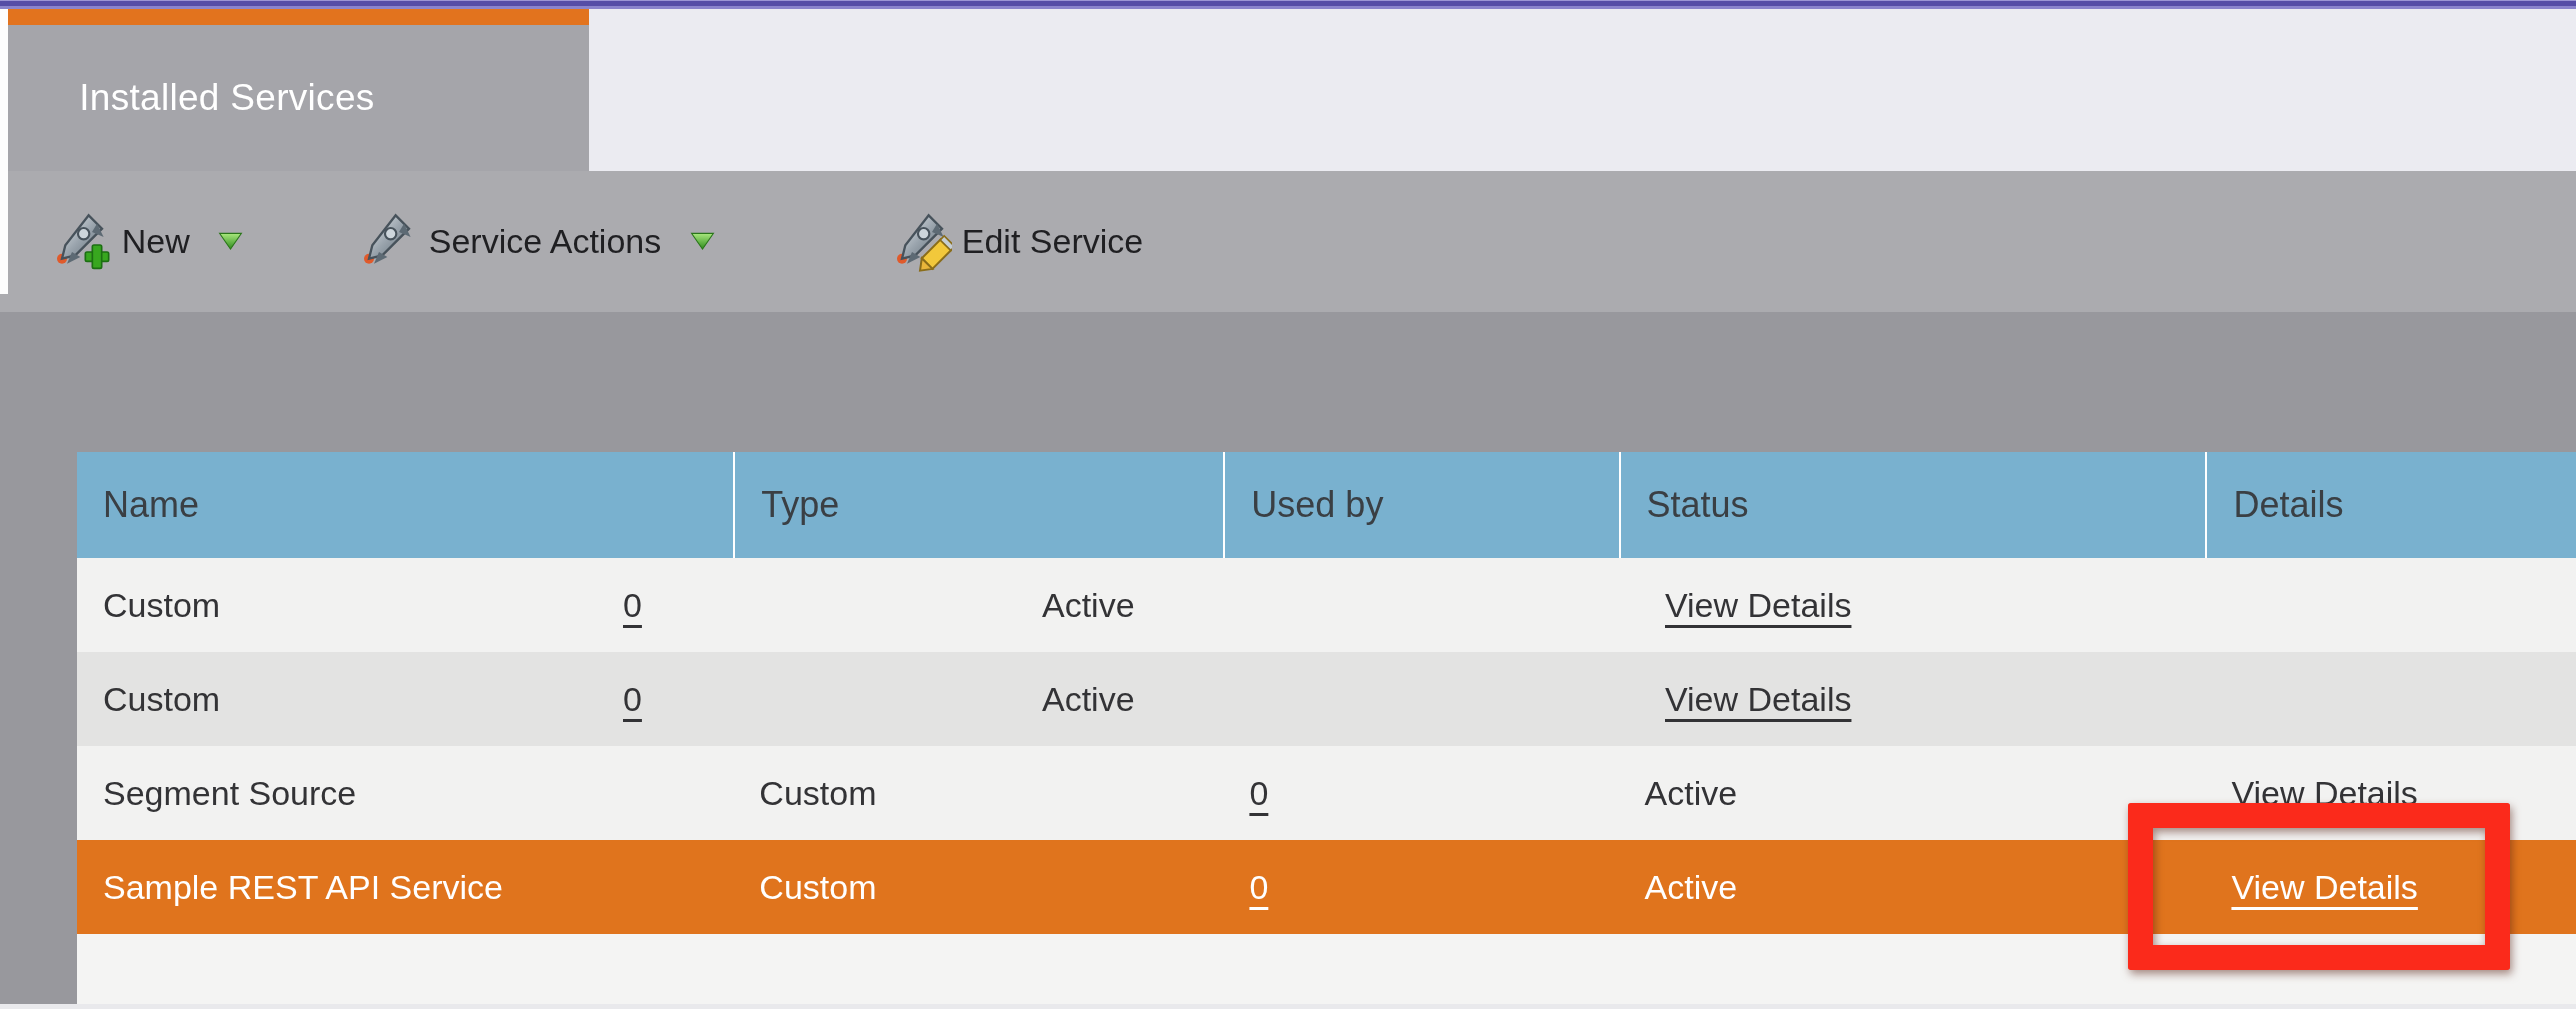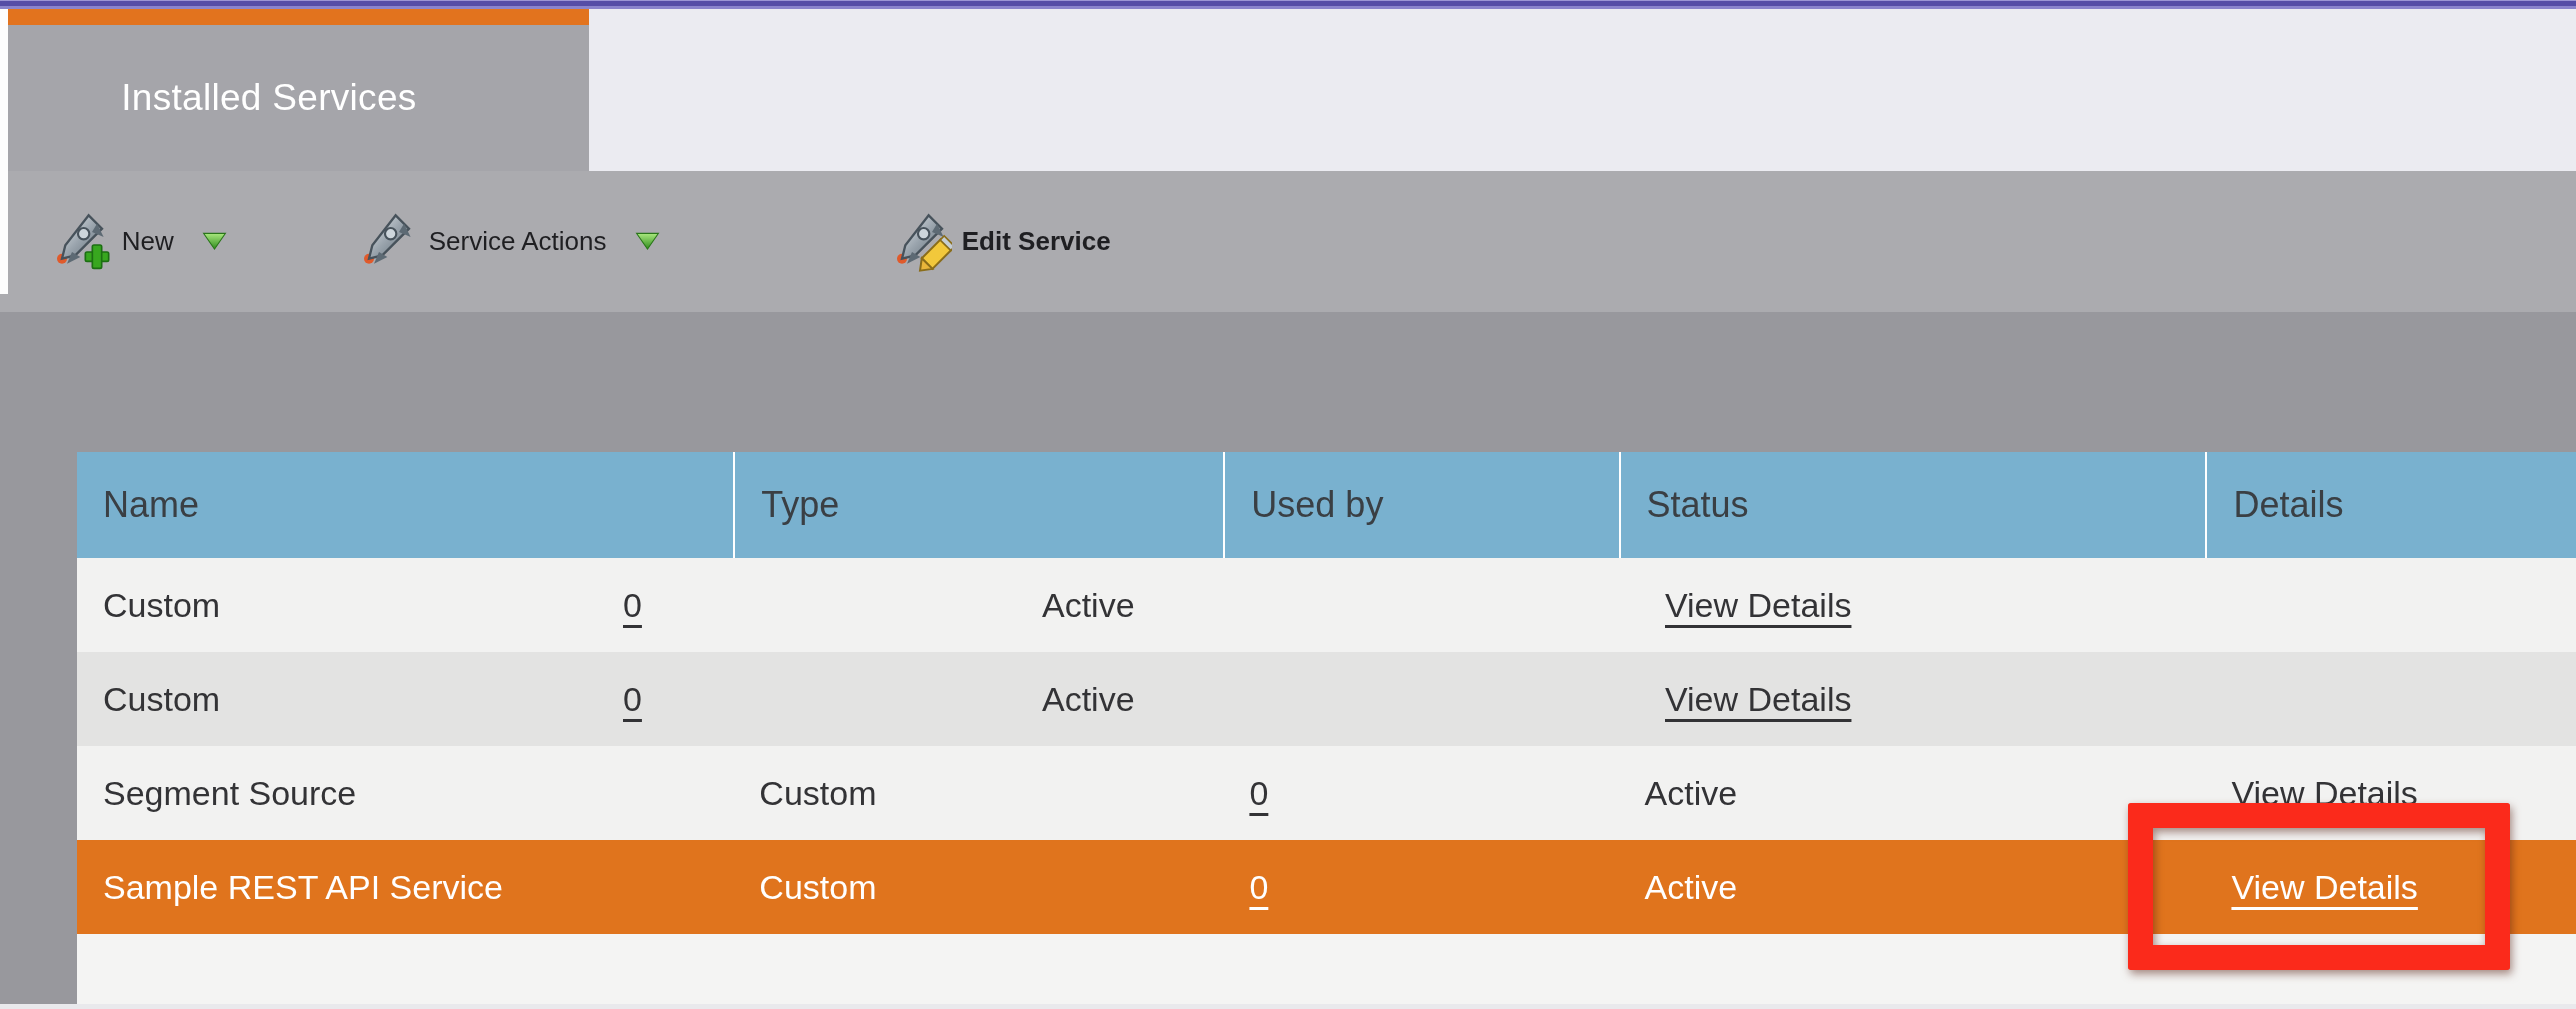--- a/index.html
+++ b/index.html
@@ -16,35 +16,35 @@
   
   .tab-row{position:absolute;left:0;top:9px;width:100%;height:162px;background:#ebebf1;}
   .left-strip{position:absolute;left:0;top:9px;width:8.2px;height:286px;background:#fdfdfd;}
   .left-notch{position:absolute;left:0;top:294px;width:8.2px;height:18px;background:#ababaf;}
   .tab{
     position:absolute;left:8.2px;top:0;width:581px;height:162px;background:#a5a5aa;
   }
   .tab-accent{position:absolute;left:0;top:0;width:100%;height:15.7px;background:#e2731e;}
   .tab-label{
     position:absolute;left:71px;top:15.7px;height:147px;display:flex;align-items:center;
-    color:#ffffff;font-size:37px;letter-spacing:0.3px;margin-left:42px;
+    color:#ffffff;font-size:37px;letter-spacing:0.3px;
   }
   
   .toolbar{
     position:absolute;left:8.2px;top:171px;width:2568px;height:141px;background:#ababaf;
   }
   .tbtn{
     position:absolute;top:0;height:100%;display:flex;align-items:center;gap:9.6px;
-    color:#1f1f22;font-size:26px;cursor:default;white-space:nowrap;
+    color:#1f1f22;font-size:34px;cursor:default;white-space:nowrap;
   }
   .tbtn .ticon{width:60px;height:60px;flex:0 0 auto;}
   .tbtn .tri{width:25px;height:18.5px;margin-left:19px;flex:0 0 auto;}
   .btn-new{left:44px;}
   .btn-actions{left:351px;}
-  .btn-edit{left:884px;font-weight:bold;}
+  .btn-edit{left:884px;}
   
   .content{position:absolute;left:0;top:312px;width:100%;height:692px;background:#98989d;}
   
   .svc-table{position:absolute;left:77px;top:452px;width:2812px;}
   .trow{display:flex;width:100%;}
   .cell{box-sizing:border-box;padding-left:26px;display:flex;align-items:center;overflow:hidden;}
   .c0{width:697px;} .c1{width:520px;} .c2{width:419px;} .c3{width:623px;} .c4{width:726px;}
   .thead{height:106px;background:#79b1cf;color:#3a3f44;font-size:36px;}
   .thead .cell + .cell{border-left:2.7px solid #ffffff;}
   .tbody-row{height:94px;font-size:34px;color:#333336;}

